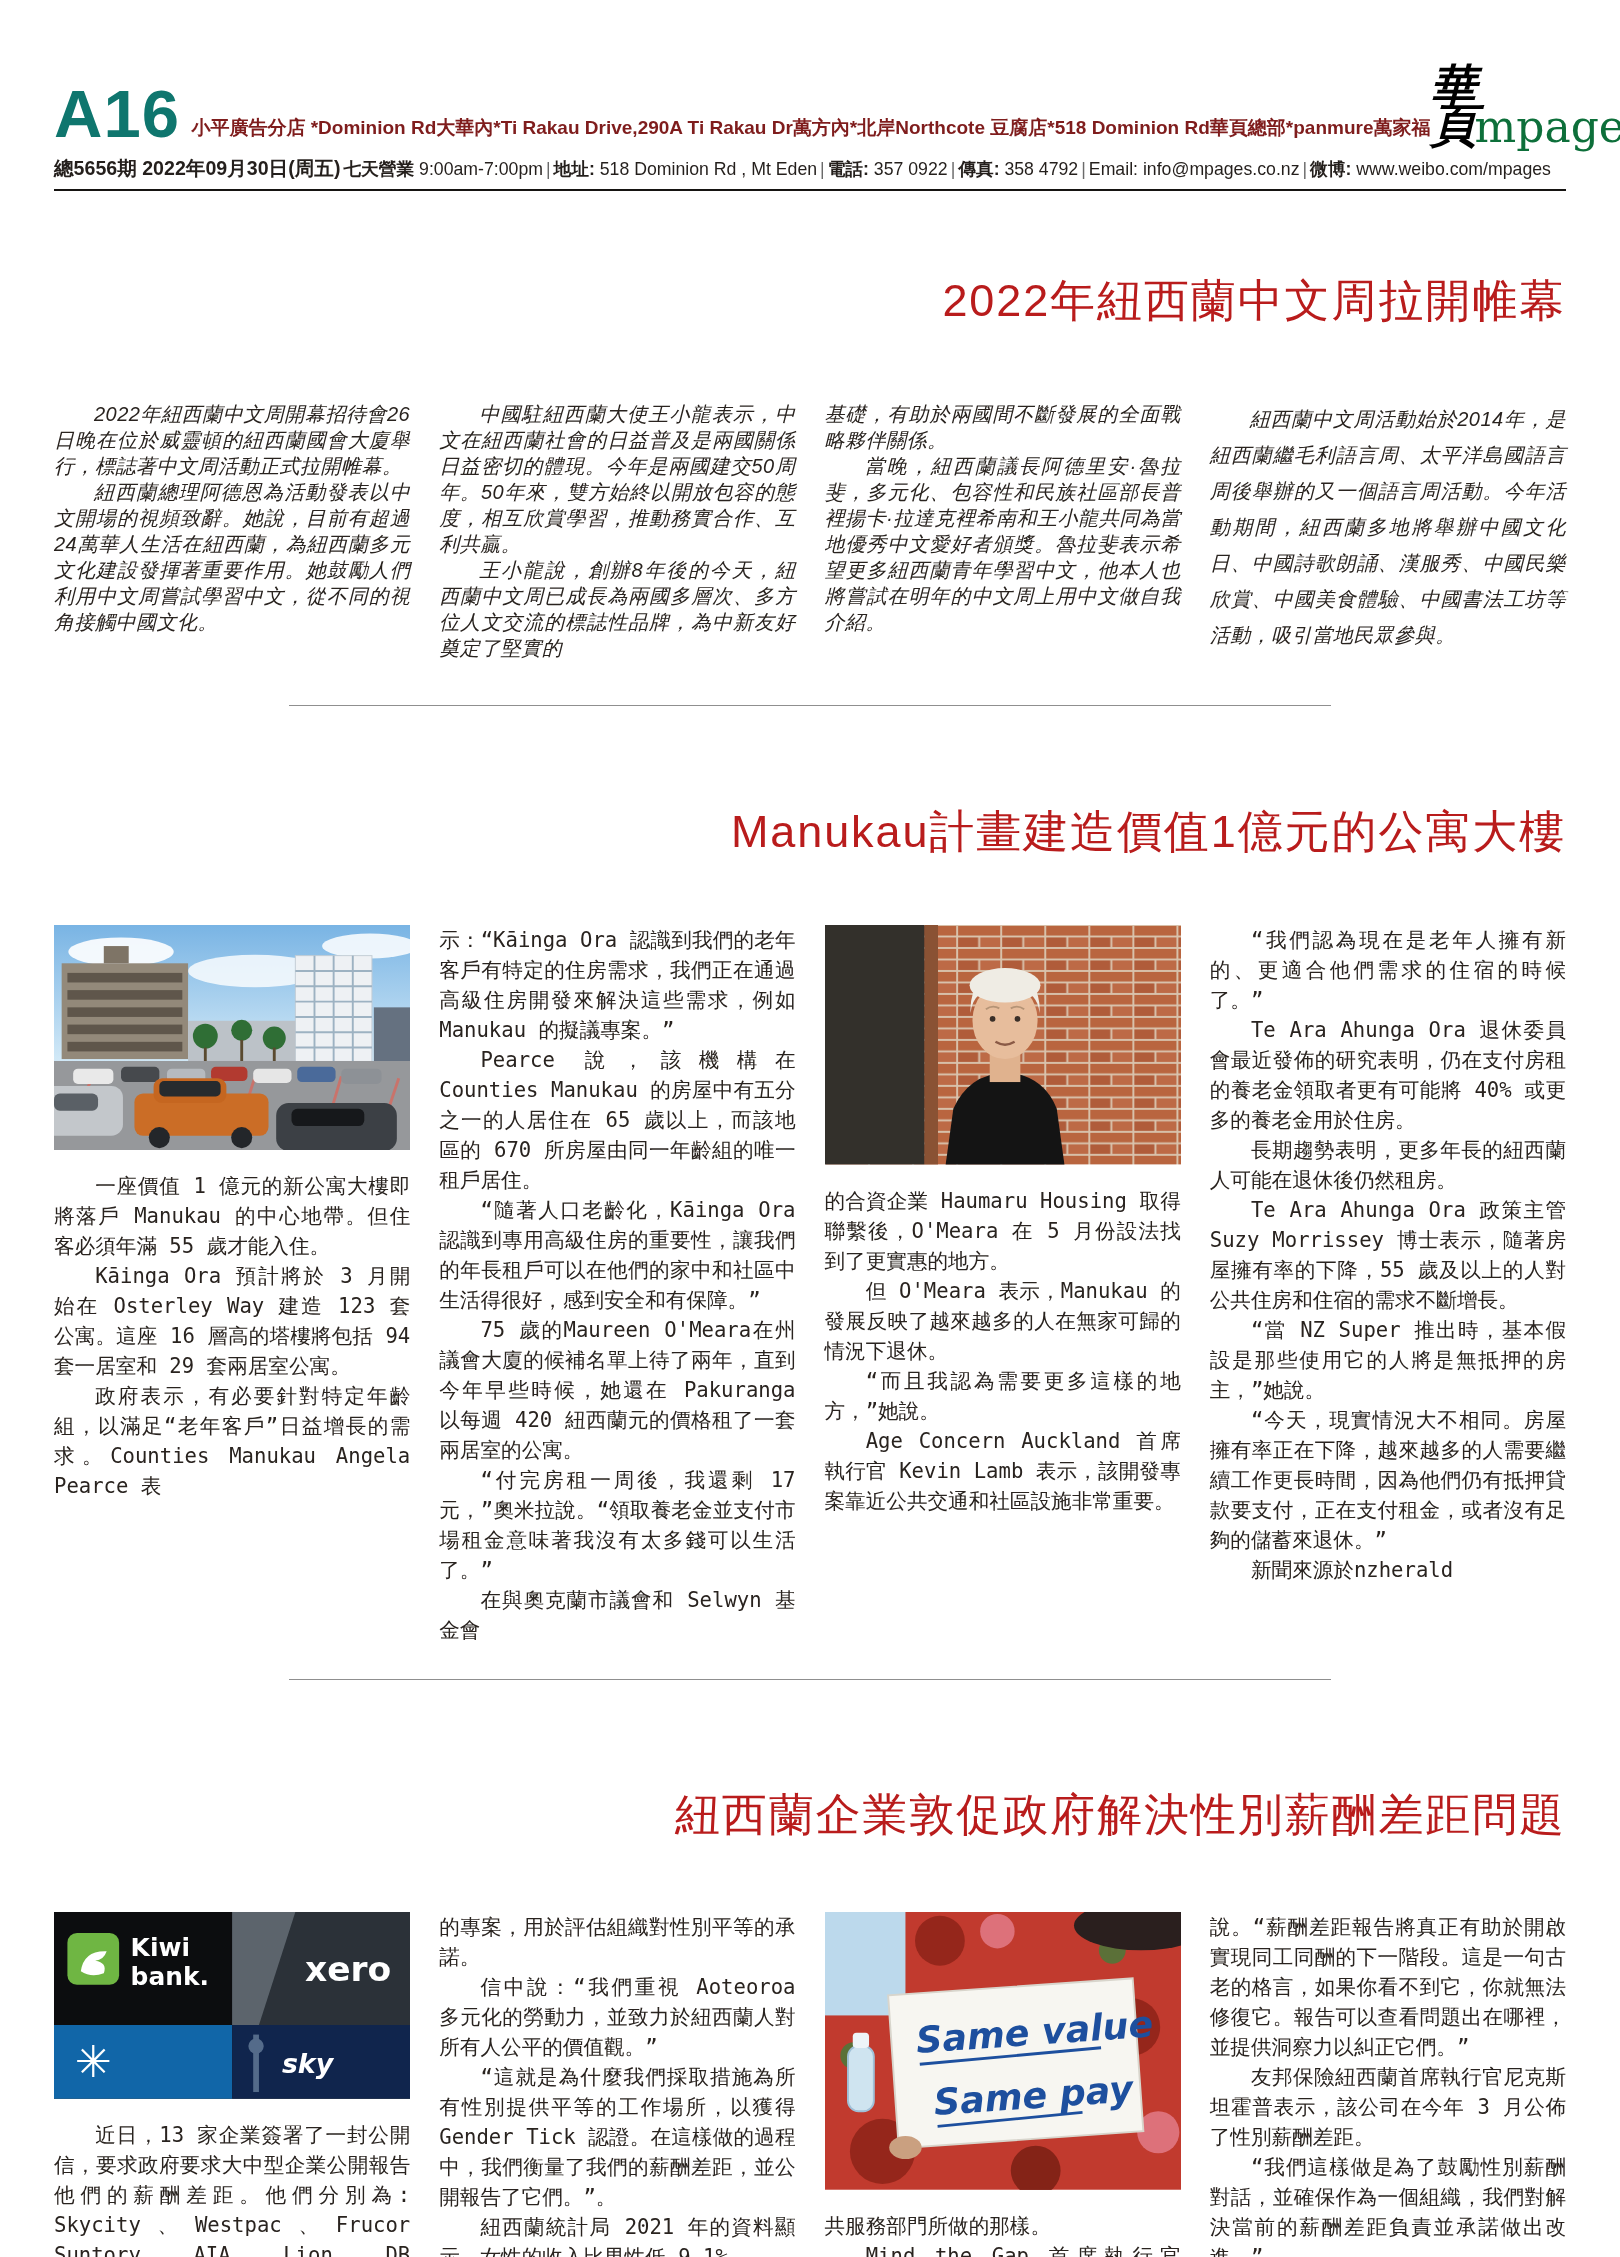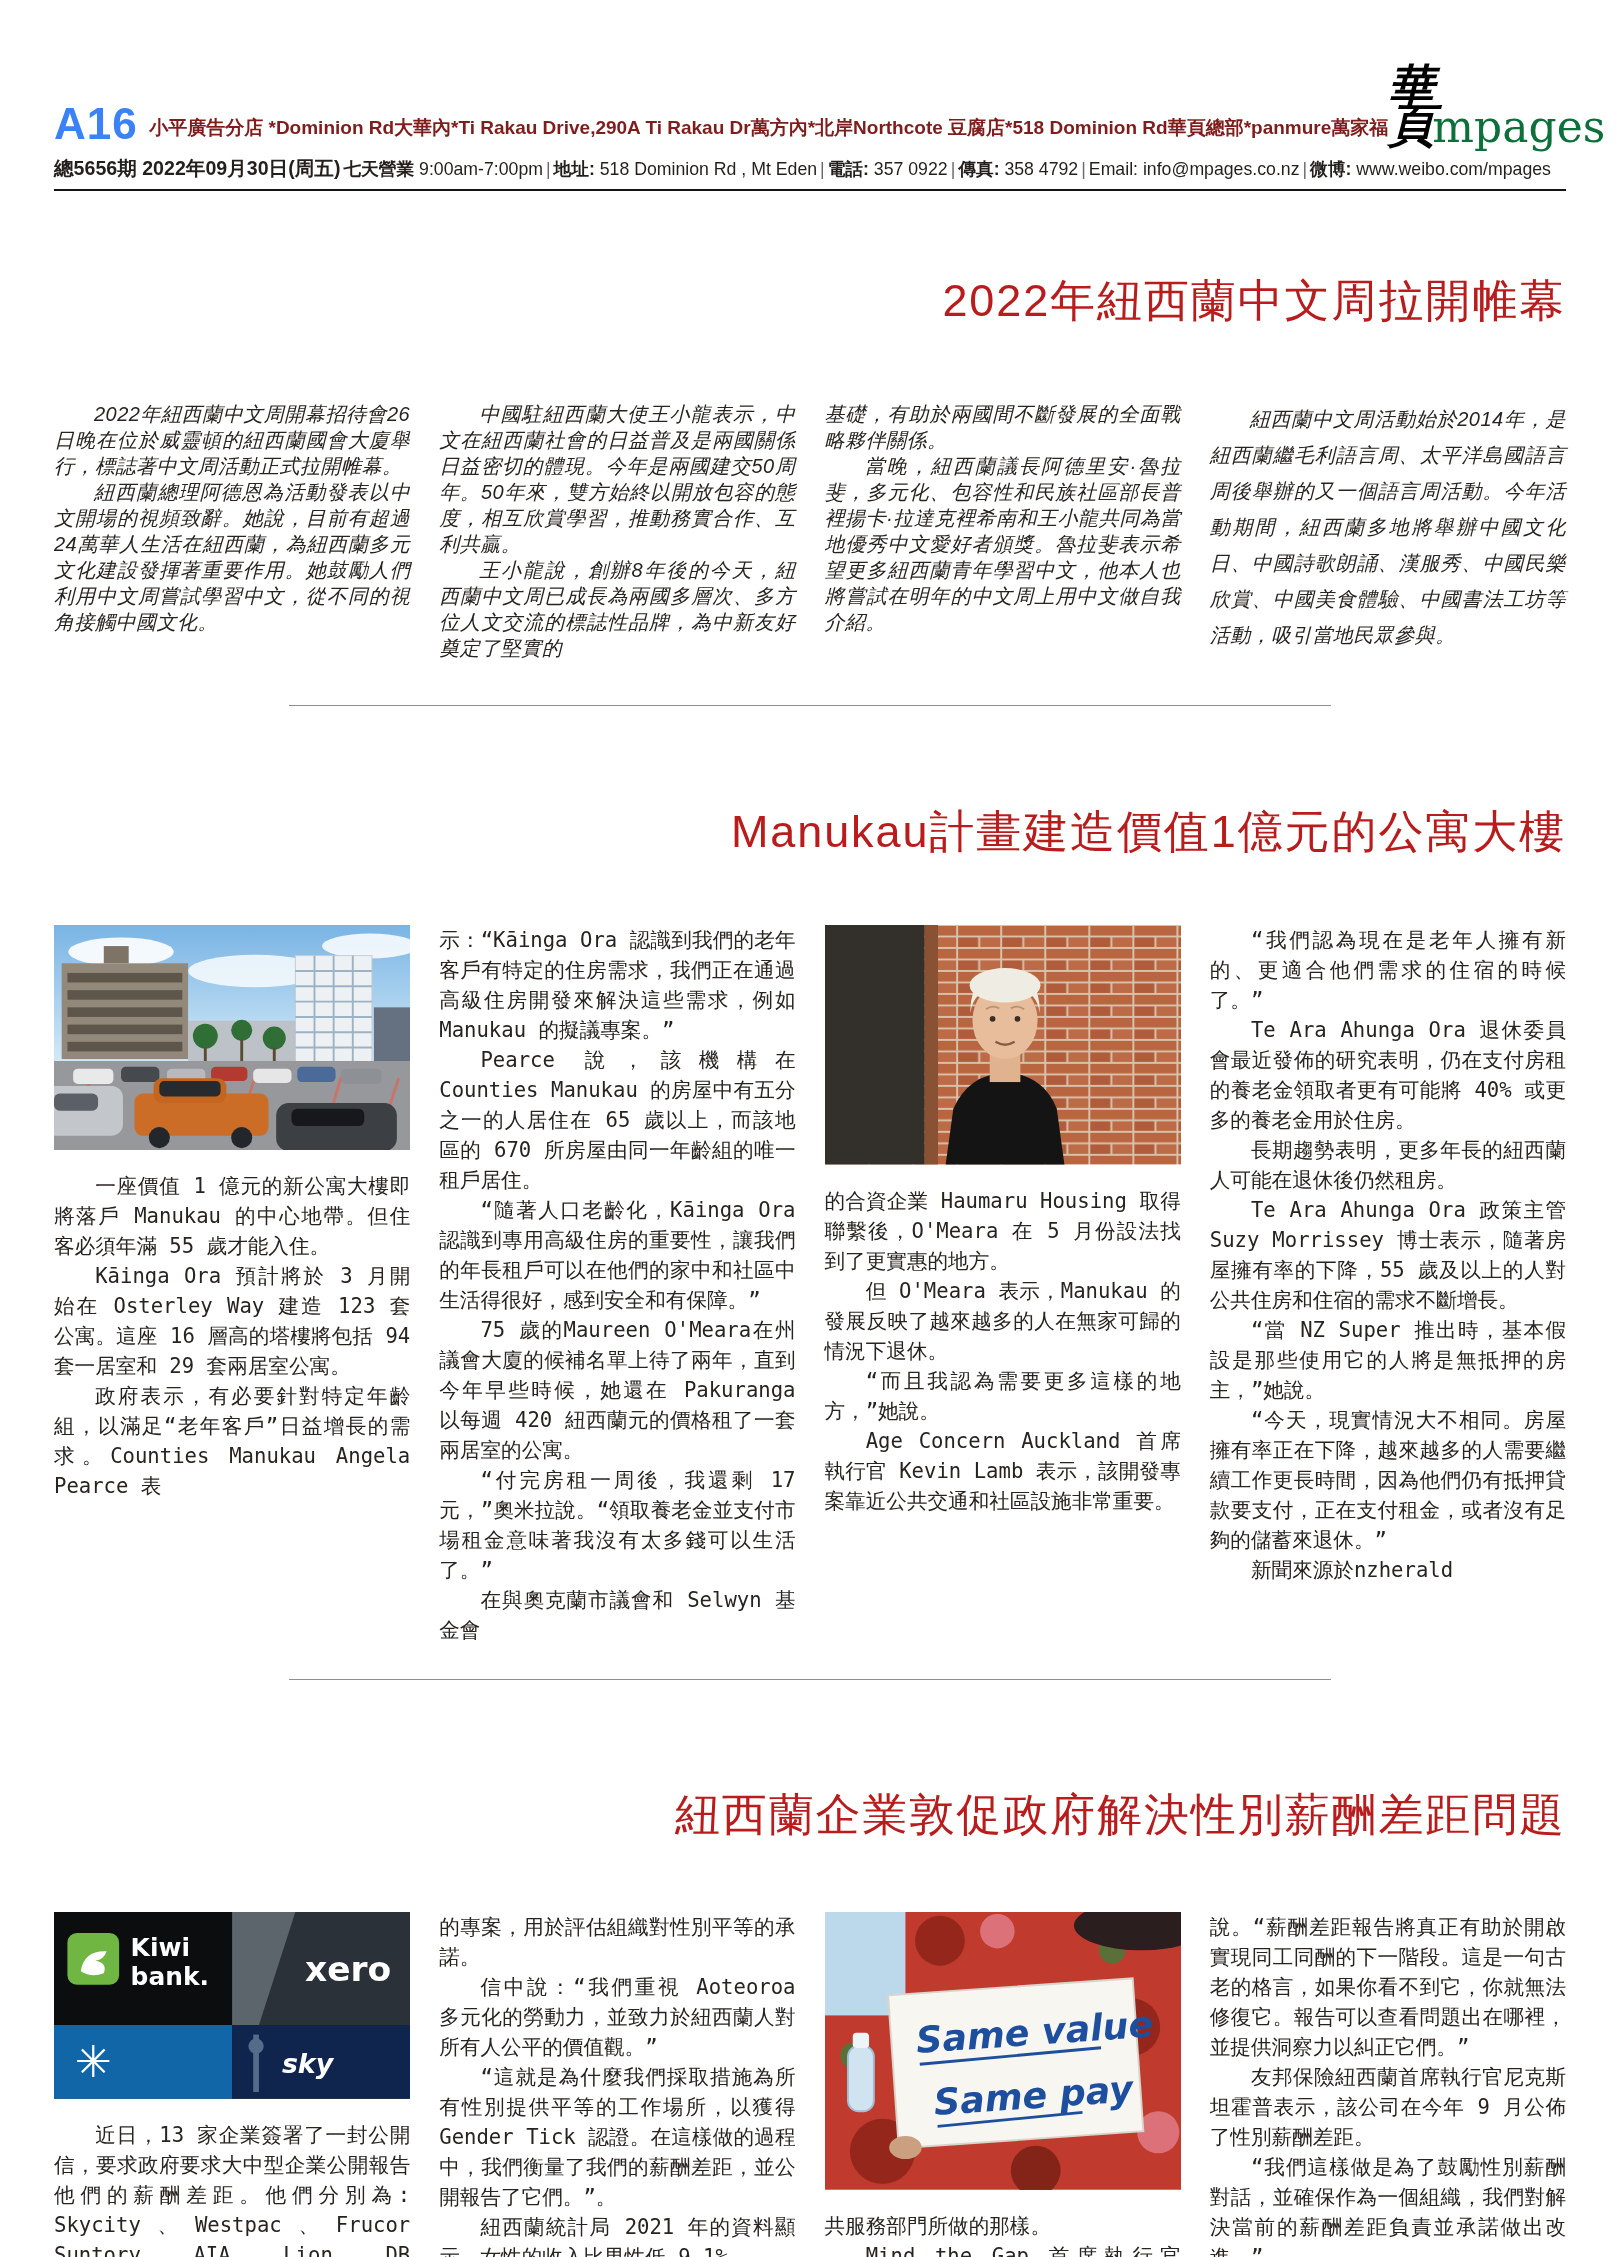--- a/index.html
+++ b/index.html
@@ -5,21 +5,21 @@
   html,body{margin:0;padding:0;background:#ffffff;}
   body{
     width:1620px;height:2258px;overflow:hidden;
     font-family:"Liberation Sans","DejaVu Sans",sans-serif;
     color:#29231f;
   }
   .page{box-sizing:border-box;width:1620px;height:2258px;padding:67px 54px 0 54px;}
 
   
   .mast-row1{display:flex;align-items:flex-end;}
-  .pageno{font-size:44px;line-height:.95;font-weight:bold;color:#3b82f6;letter-spacing:1px;}
+  .pageno{font-size:67px;line-height:.95;font-weight:bold;color:#0f766e;letter-spacing:1px;}
   .storeline{font-weight:bold;font-size:19px;margin-left:11.5px;padding-bottom:3.8px;letter-spacing:0;white-space:nowrap;color:#7f1d1d;}
   .logo{margin-left:auto;display:flex;align-items:flex-end;}
   .logo-zh{font-family:"DejaVu Serif","Liberation Serif",serif;font-weight:bold;font-style:italic;font-size:46px;color:#000000;line-height:.85;letter-spacing:-3.8px;margin-right:1.9px;}
   .logo-en{font-family:"DejaVu Serif","Liberation Serif",serif;font-size:44px;color:#0d6f3a;line-height:.85;}
   .mast-row2{margin-top:9.6px;font-size:17.7px;display:flex;align-items:baseline;gap:3px;white-space:nowrap;color:#241f1c;}
   .mast-row2 b{font-weight:bold;}
   .seg.strong{font-weight:bold;font-size:19.6px;}
   .pipe{color:#6a6a6a;}
   .mast-rule{height:1.9px;background:#161412;margin-top:7.6px;}
 
@@ -312,21 +312,21 @@
             </g>
             <ellipse cx="84" cy="246" rx="17" ry="12" fill="#caa080"></ellipse>
           </svg>
         </figure>
         <p class="cont">共服務部門所做的那樣。</p>
         <p>Mind the Gap 首席執行官Dellwyn Stewart表示，她希望看到政府和商業部門就應該如何衡量和解決薪酬差距達成一致。</p>
 
       </div>
       <div class="col">
         <p class="cont">說。“薪酬差距報告將真正有助於開啟實現同工同酬的下一階段。這是一句古老的格言，如果你看不到它，你就無法修復它。報告可以查看問題出在哪裡，並提供洞察力以糾正它們。”</p>
-        <p>友邦保險紐西蘭首席執行官尼克斯坦霍普表示，該公司在今年 9 月公佈了性別薪酬差距。</p>
+        <p>友邦保險紐西蘭首席執行官尼克斯坦霍普表示，該公司在今年 3 月公佈了性別薪酬差距。</p>
         <p>“我們這樣做是為了鼓勵性別薪酬對話，並確保作為一個組織，我們對解決當前的薪酬差距負責並承諾做出改進。”</p>
         <p>Chorus 首席人事官 Shaun Philp 和 SkyCity 首席人事與文化官 Claire Walker 一致認為，公開報告對於問責制和實現公平很重要。</p>
 
       </div>
     </div>
   </section>
 
 </div>
 
 

